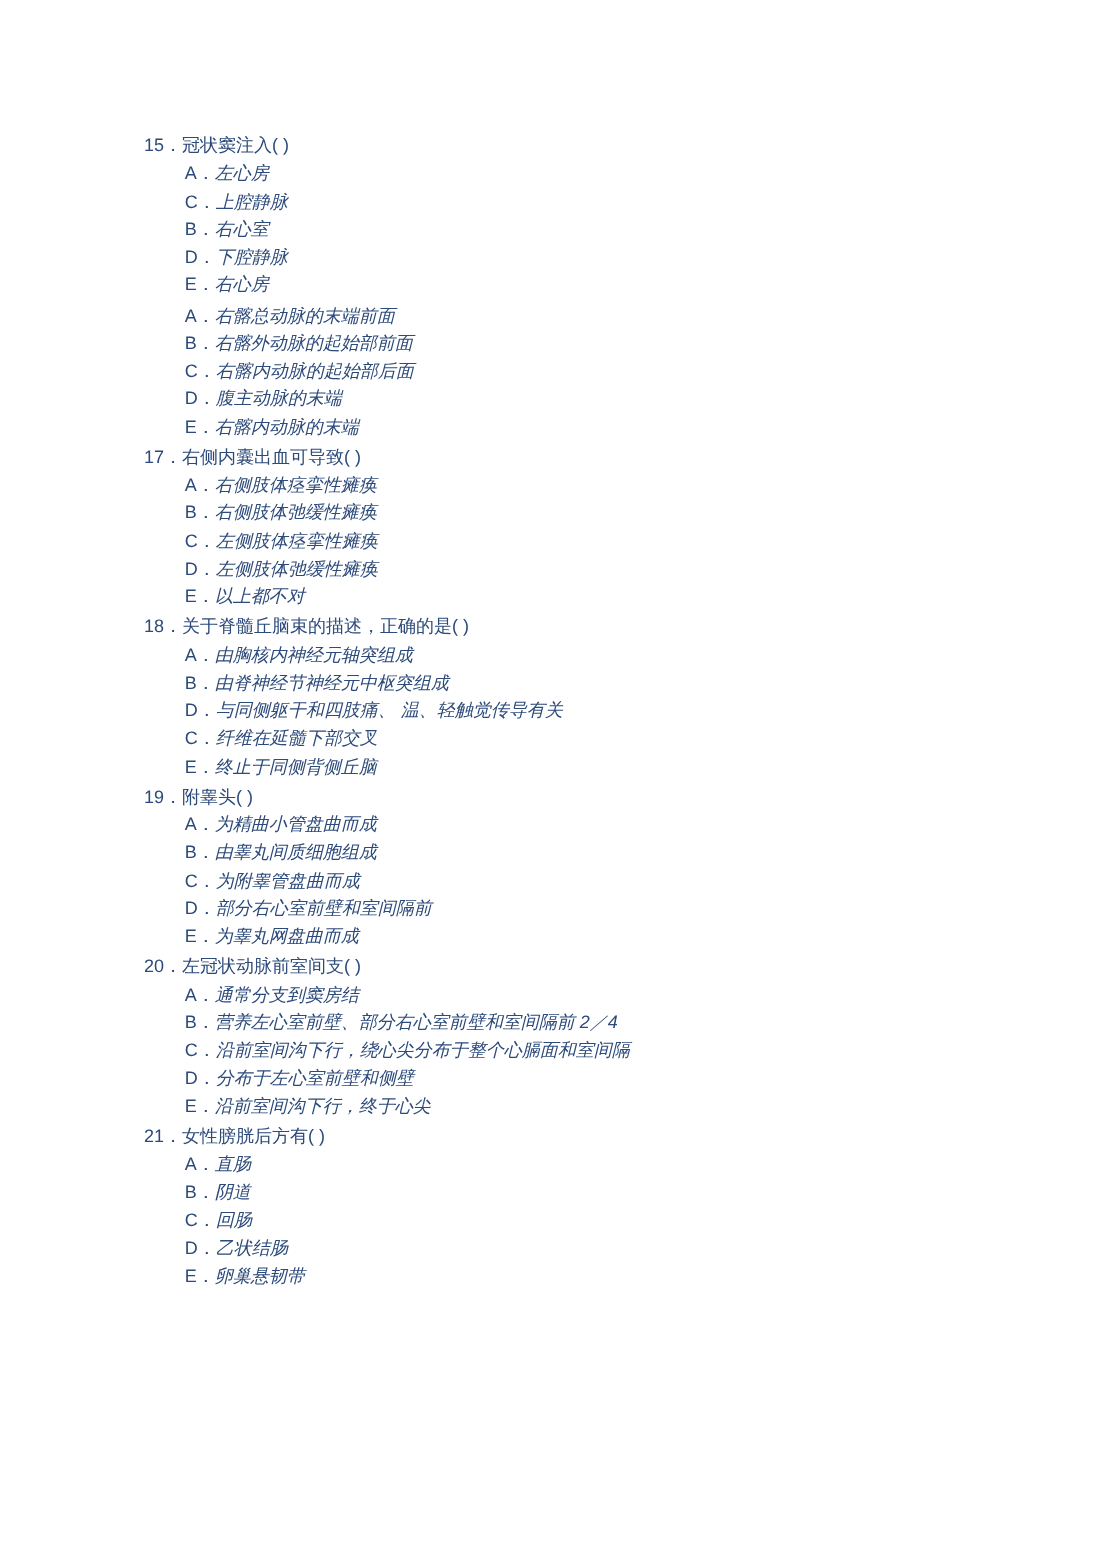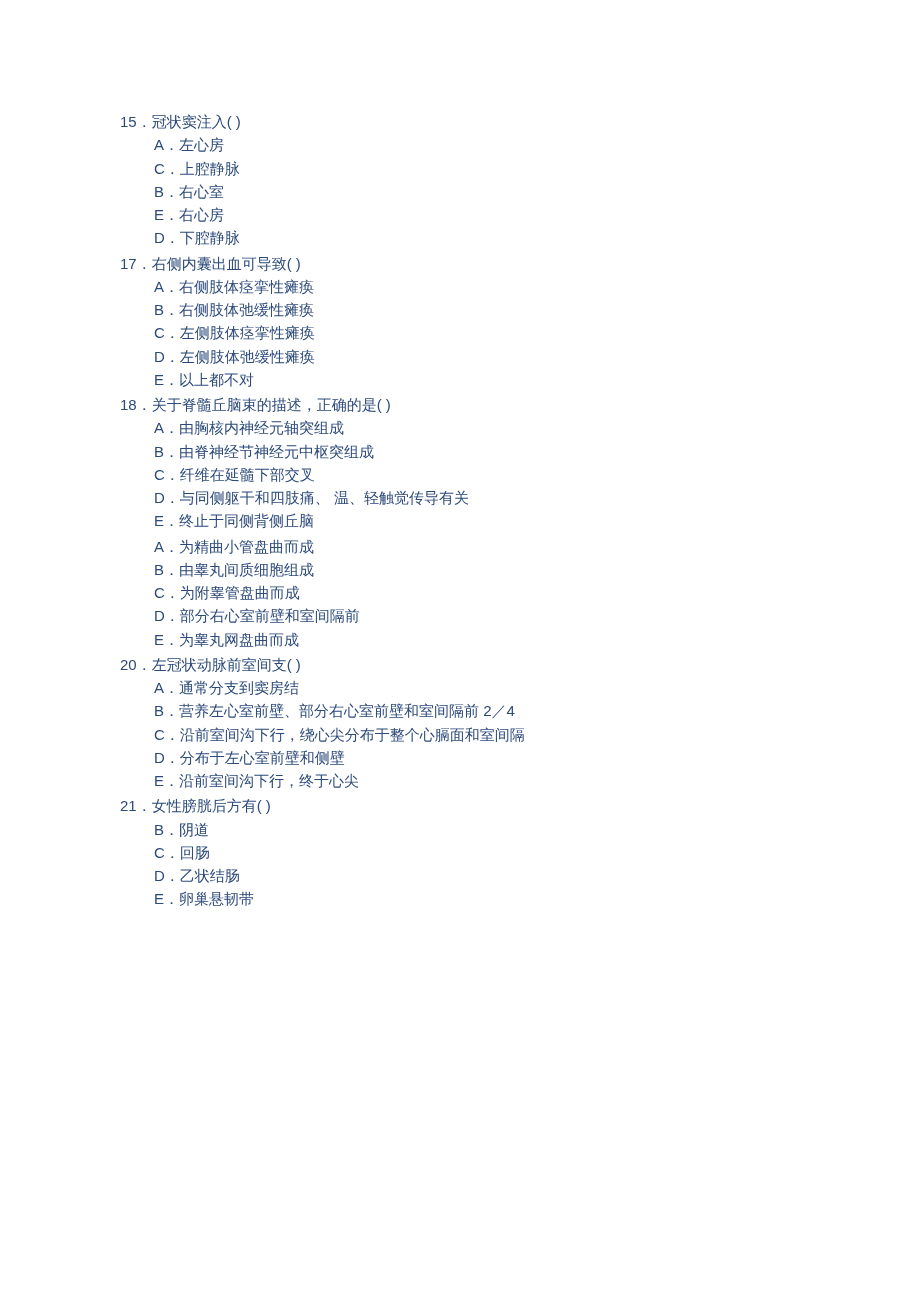--- a/index.html
+++ b/index.html
@@ -33,60 +33,69 @@
     padding-left: 34px;
   }
   .option {
     display: block;
   }
   .opt-letter {
     display: inline;
   }
   .opt-text {
     display: inline;
+    font-style: italic;
   }
 </style>
 </head>
 <body>
 
 <div class="page">
   <div id="questions-container">
       <div class="question">
         <div class="q-stem"><span class="q-num">15．</span><span class="q-text">冠状窦注入(   )</span></div>
         <div class="options">
           <div class="option"><span class="opt-letter">A．</span><span class="opt-text">左心房</span></div>
           <div class="option"><span class="opt-letter">C．</span><span class="opt-text">上腔静脉</span></div>
           <div class="option"><span class="opt-letter">B．</span><span class="opt-text">右心室</span></div>
+          <div class="option"><span class="opt-letter">D．</span><span class="opt-text">下腔静脉</span></div>
           <div class="option"><span class="opt-letter">E．</span><span class="opt-text">右心房</span></div>
-          <div class="option"><span class="opt-letter">D．</span><span class="opt-text">下腔静脉</span></div>
         </div>
       </div>
       <div class="question">
+        <div class="options">
+          <div class="option"><span class="opt-letter">A．</span><span class="opt-text">右髂总动脉的末端前面</span></div>
+          <div class="option"><span class="opt-letter">B．</span><span class="opt-text">右髂外动脉的起始部前面</span></div>
+          <div class="option"><span class="opt-letter">C．</span><span class="opt-text">右髂内动脉的起始部后面</span></div>
+          <div class="option"><span class="opt-letter">D．</span><span class="opt-text">腹主动脉的末端</span></div>
+          <div class="option"><span class="opt-letter">E．</span><span class="opt-text">右髂内动脉的末端</span></div>
+        </div>
       </div>
       <div class="question">
         <div class="q-stem"><span class="q-num">17．</span><span class="q-text">右侧内囊出血可导致(   )</span></div>
         <div class="options">
           <div class="option"><span class="opt-letter">A．</span><span class="opt-text">右侧肢体痉挛性瘫痪</span></div>
           <div class="option"><span class="opt-letter">B．</span><span class="opt-text">右侧肢体弛缓性瘫痪</span></div>
           <div class="option"><span class="opt-letter">C．</span><span class="opt-text">左侧肢体痉挛性瘫痪</span></div>
           <div class="option"><span class="opt-letter">D．</span><span class="opt-text">左侧肢体弛缓性瘫痪</span></div>
           <div class="option"><span class="opt-letter">E．</span><span class="opt-text">以上都不对</span></div>
         </div>
       </div>
       <div class="question">
         <div class="q-stem"><span class="q-num">18．</span><span class="q-text">关于脊髓丘脑束的描述，正确的是(   )</span></div>
         <div class="options">
           <div class="option"><span class="opt-letter">A．</span><span class="opt-text">由胸核内神经元轴突组成</span></div>
           <div class="option"><span class="opt-letter">B．</span><span class="opt-text">由脊神经节神经元中枢突组成</span></div>
+          <div class="option"><span class="opt-letter">D．</span><span class="opt-text">与同侧躯干和四肢痛、 温、轻触觉传导有关</span></div>
           <div class="option"><span class="opt-letter">C．</span><span class="opt-text">纤维在延髓下部交叉</span></div>
-          <div class="option"><span class="opt-letter">D．</span><span class="opt-text">与同侧躯干和四肢痛、 温、轻触觉传导有关</span></div>
           <div class="option"><span class="opt-letter">E．</span><span class="opt-text">终止于同侧背侧丘脑</span></div>
         </div>
       </div>
       <div class="question">
+        <div class="q-stem"><span class="q-num">19．</span><span class="q-text">附睾头(   )</span></div>
         <div class="options">
           <div class="option"><span class="opt-letter">A．</span><span class="opt-text">为精曲小管盘曲而成</span></div>
           <div class="option"><span class="opt-letter">B．</span><span class="opt-text">由睾丸间质细胞组成</span></div>
           <div class="option"><span class="opt-letter">C．</span><span class="opt-text">为附睾管盘曲而成</span></div>
           <div class="option"><span class="opt-letter">D．</span><span class="opt-text">部分右心室前壁和室间隔前</span></div>
           <div class="option"><span class="opt-letter">E．</span><span class="opt-text">为睾丸网盘曲而成</span></div>
         </div>
       </div>
       <div class="question">
         <div class="q-stem"><span class="q-num">20．</span><span class="q-text">左冠状动脉前室间支(   )</span></div>
@@ -94,20 +103,21 @@
           <div class="option"><span class="opt-letter">A．</span><span class="opt-text">通常分支到窦房结</span></div>
           <div class="option"><span class="opt-letter">B．</span><span class="opt-text">营养左心室前壁、部分右心室前壁和室间隔前 2／4</span></div>
           <div class="option"><span class="opt-letter">C．</span><span class="opt-text">沿前室间沟下行，绕心尖分布于整个心膈面和室间隔</span></div>
           <div class="option"><span class="opt-letter">D．</span><span class="opt-text">分布于左心室前壁和侧壁</span></div>
           <div class="option"><span class="opt-letter">E．</span><span class="opt-text">沿前室间沟下行，终于心尖</span></div>
         </div>
       </div>
       <div class="question">
         <div class="q-stem"><span class="q-num">21．</span><span class="q-text">女性膀胱后方有(   )</span></div>
         <div class="options">
+          <div class="option"><span class="opt-letter">A．</span><span class="opt-text">直肠</span></div>
           <div class="option"><span class="opt-letter">B．</span><span class="opt-text">阴道</span></div>
           <div class="option"><span class="opt-letter">C．</span><span class="opt-text">回肠</span></div>
           <div class="option"><span class="opt-letter">D．</span><span class="opt-text">乙状结肠</span></div>
           <div class="option"><span class="opt-letter">E．</span><span class="opt-text">卵巢悬韧带</span></div>
         </div>
       </div>
     </div>
 </div>
 
 </body></html>

